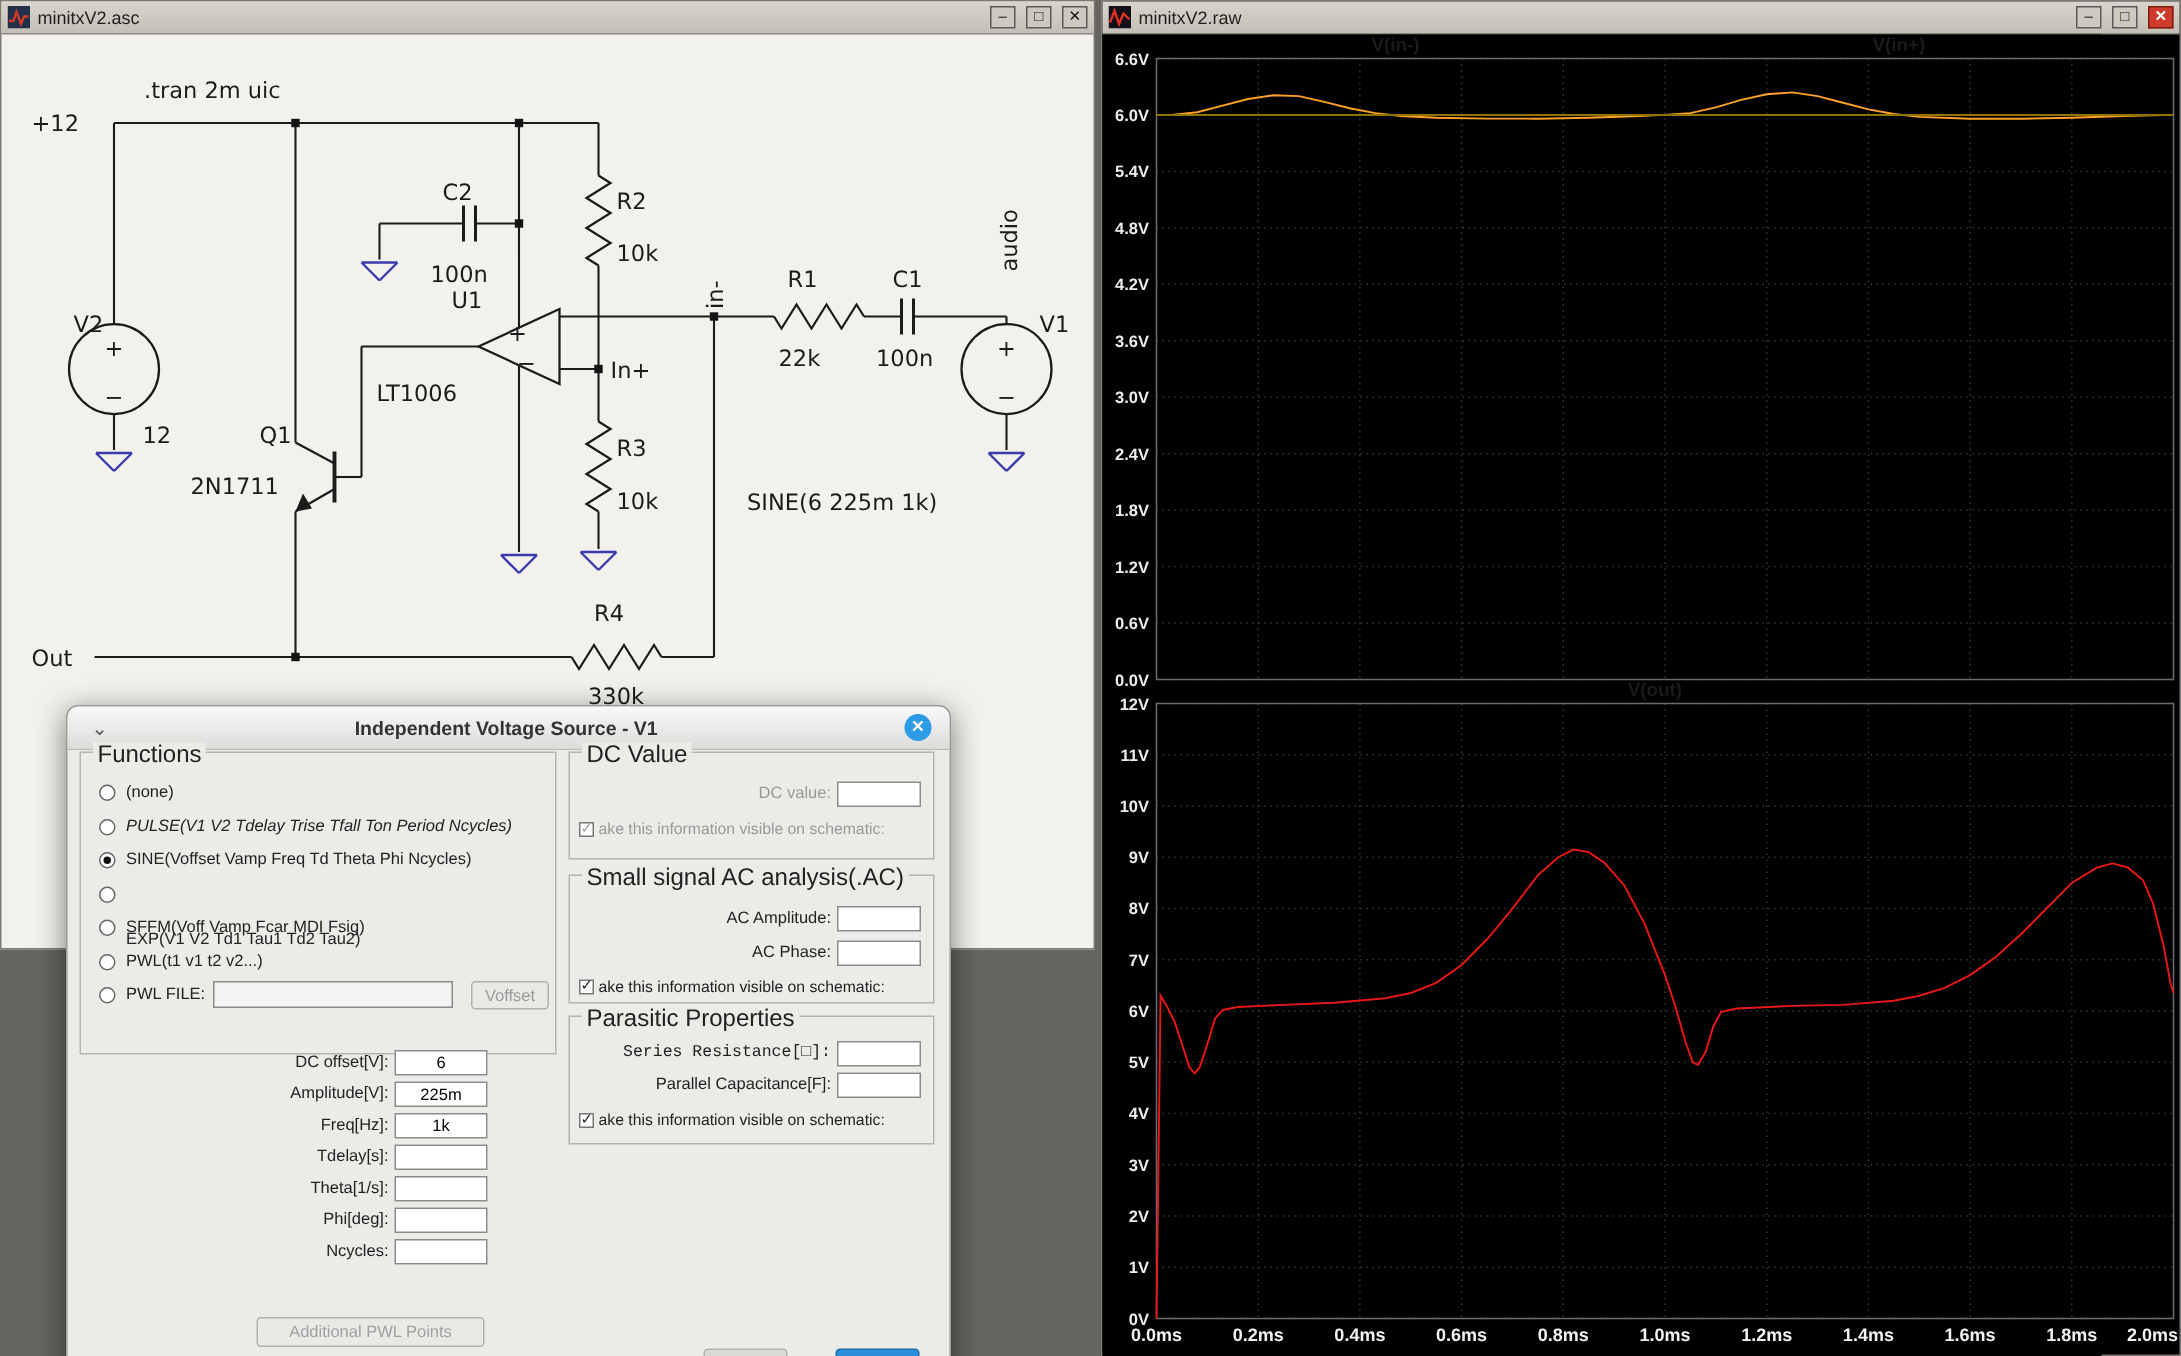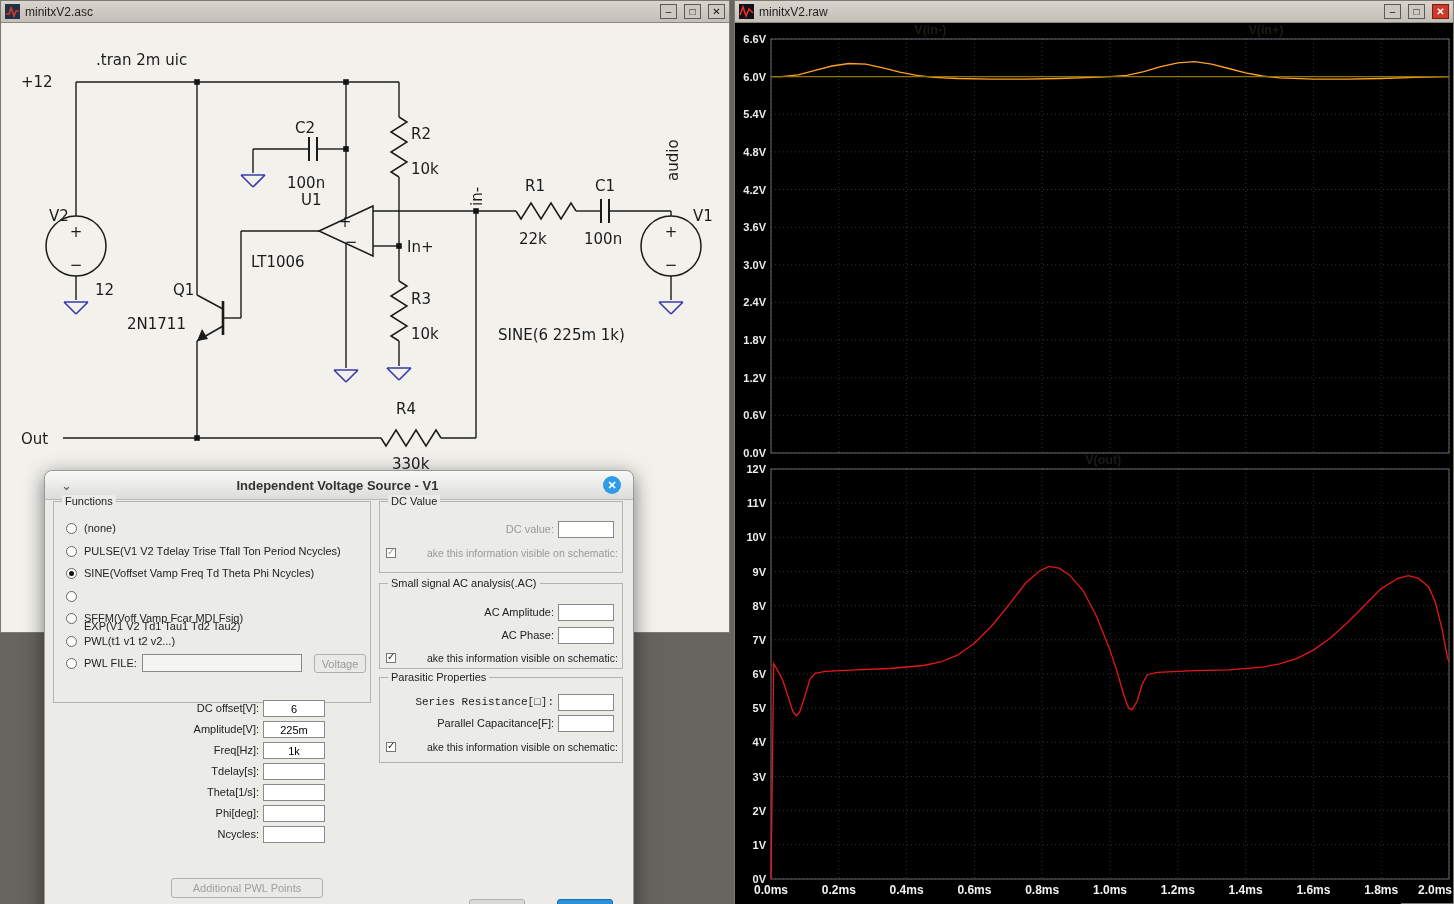--- a/index.html
+++ b/index.html
@@ -25,31 +25,31 @@
   .dialog{position:absolute;left:44px;top:470px;width:590px;height:460px;background:#ebebe8;
           border:1px solid #9a9a96;border-radius:8px 8px 0 0;box-shadow:0 5px 20px rgba(0,0,0,.5);
           font-size:11px;color:#222;z-index:5;box-sizing:border-box;}
   .dtitle{height:28px;border-radius:8px 8px 0 0;background:linear-gradient(#f9f9f9,#dcdcda);
           border-bottom:1px solid #b8b8b4;display:flex;align-items:center;}
   .dchev{margin-left:16px;color:#555;font-size:13px;}
   .dtitletext{flex:1;text-align:center;font-weight:bold;font-size:13px;color:#333;}
   .dclose{width:18px;height:18px;border-radius:50%;background:#2e9be6;color:#fff;text-align:center;
           line-height:18px;font-size:11px;margin-right:12px;font-weight:bold;}
   .group{position:absolute;border:1px solid #b4b4ae;box-sizing:border-box;}
-  .glegend{position:absolute;top:-7px;left:8px;background:#ebebe8;padding:0 3px;font-size:11px;color:#222;}
+  .glegend{position:absolute;top:-7px;left:8px;background:#ebebe8;padding:0 3px;font-size:16px;color:#222;}
   .radio{position:absolute;width:11px;height:11px;border-radius:50%;border:1px solid #666;background:#fff;box-sizing:border-box;}
   .radio.sel::after{content:"";display:block;width:5px;height:5px;margin:2px;border-radius:50%;background:#111;}
   .rlabel{position:absolute;left:30px;font-size:11px;white-space:nowrap;}
   .field{position:absolute;background:#fff;border:1px solid #8a8a8a;font-size:11px;text-align:center;
          padding:0;box-sizing:border-box;font-family:"Liberation Sans",sans-serif;}
   .plabel{position:absolute;width:200px;text-align:right;font-size:11px;line-height:17px;}
   .cb{position:absolute;width:10px;height:10px;border:1px solid #777;background:#fff;box-sizing:border-box;}
   .cb::after{content:"✓";font-size:10px;position:absolute;top:-3px;left:0px;color:#222;}
   .cb.gray::after{color:#9a9a9a;}
-  .cblabel{position:absolute;font-size:10.5px;white-space:nowrap;margin-left:28px;}
+  .cblabel{position:absolute;font-size:10.5px;white-space:nowrap;}
   .gray-t{color:#999;}
   .btn{position:absolute;background:#e9e9e6;border:1px solid #b0b0ac;border-radius:3px;text-align:center;
        font-size:11px;box-sizing:border-box;}
 </style>
 </head>
 <body>
 
 <div id="root">
 
   <div class="win" style="left:0;top:0;width:730px;height:633px;">
@@ -293,33 +293,33 @@
       <span class="dchev">⌄</span>
       <span class="dtitletext">Independent Voltage Source - V1</span>
       <span class="dclose">✕</span>
     </div>
 
     <div class="group" style="left:8px;top:30px;width:318px;height:202px;">
       <span class="glegend">Functions</span>
       <span class="radio" style="left:12px;top:21px;"></span>
       <span class="rlabel" style="top:20px;">(none)</span>
       <span class="radio" style="left:12px;top:44px;"></span>
-      <span class="rlabel" style="top:43px;">PULSE(V1 V2 Tdelay Trise Tfall Ton Period Ncycles)</span>
+      <span class="rlabel" style="top:43px;font-style:italic;">PULSE(V1 V2 Tdelay Trise Tfall Ton Period Ncycles)</span>
       <span class="radio sel" style="left:12px;top:66px;"></span>
       <span class="rlabel" style="top:65px;">SINE(Voffset Vamp Freq Td Theta Phi Ncycles)</span>
       <span class="radio" style="left:12px;top:89px;"></span>
       <span class="rlabel" style="top:88px;margin-top:30px;">EXP(V1 V2 Td1 Tau1 Td2 Tau2)</span>
       <span class="radio" style="left:12px;top:111px;"></span>
       <span class="rlabel" style="top:110px;">SFFM(Voff Vamp Fcar MDI Fsig)</span>
       <span class="radio" style="left:12px;top:134px;"></span>
       <span class="rlabel" style="top:133px;">PWL(t1 v1 t2 v2...)</span>
       <span class="radio" style="left:12px;top:156px;"></span>
       <span class="rlabel" style="top:155px;">PWL FILE:</span>
       <input class="field" style="left: 88px; top: 152px; width: 160px; height: 18px; background: rgb(244, 244, 242);" value="">
-      <span class="btn" style="left:260px;top:152px;width:52px;height:19px;line-height:18px;color:#999;">Voltage</span>
+      <span class="btn" style="left:260px;top:152px;width:52px;height:19px;line-height:18px;color:#999;">Voffset</span>
     </div>
 
     <div>
       <span class="plabel" style="left:14px;top:229px;">DC offset[V]:</span>
       <input class="field" style="left: 218px; top: 229px; width: 62px; height: 17px;" value="6">
       <span class="plabel" style="left:14px;top:250px;">Amplitude[V]:</span>
       <input class="field" style="left: 218px; top: 250px; width: 62px; height: 17px;" value="225m">
       <span class="plabel" style="left:14px;top:271px;">Freq[Hz]:</span>
       <input class="field" style="left: 218px; top: 271px; width: 62px; height: 17px;" value="1k">
       <span class="plabel" style="left:14px;top:292px;">Tdelay[s]:</span>

